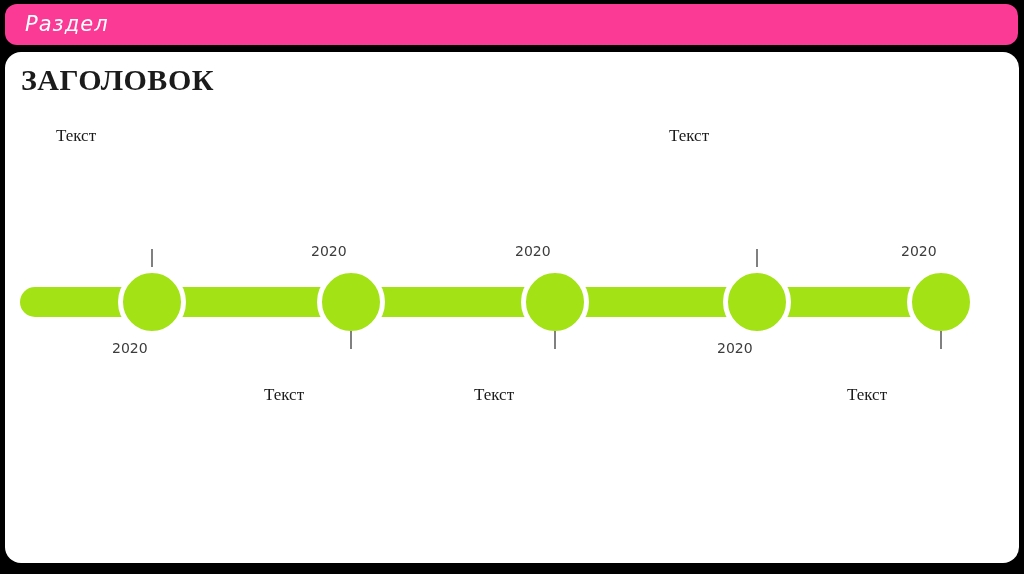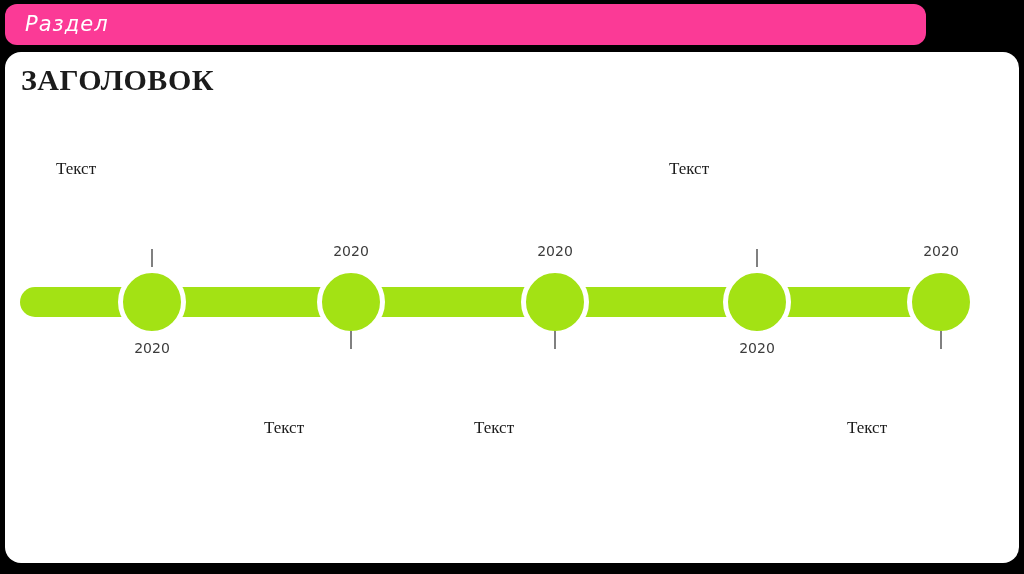--- a/index.html
+++ b/index.html
@@ -15,21 +15,21 @@
     position: relative;
     width: 1024px;
     height: 574px;
     background: #000000;
   }
   
   .header-bar {
     position: absolute;
     left: 5px;
     top: 4px;
-    width: 921px;
+    width: 1013px;
     height: 41px;
     background: #fb3a96;
     border-radius: 12px;
   }
   .header-label {
     position: absolute;
     left: 20px;
     top: 50%;
     transform: translateY(-54%);
     color: #ffffff;
@@ -60,21 +60,20 @@
     letter-spacing: 0.5px;
   }
   
   .placeholder {
     position: absolute;
     font-family: "Liberation Serif", serif;
     font-size: 17px;
     color: #1a1a1a;
     line-height: 1.15;
     white-space: nowrap;
-    margin-top: 33px;
   }
   .p1 { left: 56px;  top: 126px; }
   .p2 { left: 669px; top: 126px; }
   .p3 { left: 264px; top: 385px; }
   .p4 { left: 474px; top: 385px; }
   .p5 { left: 847px; top: 385px; }
   
   .timeline-bar {
     position: absolute;
     left: 20px;
@@ -112,21 +111,20 @@
     height: 68px;
     box-sizing: border-box;
     background: #a3e214;
     border: 5px solid #ffffff;
     border-radius: 50%;
   }
   .year {
     position: absolute;
     left: -40px;
     width: 80px;
-    text-align: center;
     font-family: "DejaVu Sans", sans-serif;
     font-size: 14px;
     color: #3c3c3c;
   }
   .year.above { top: 243px; }
   .year.below { top: 340px; }
 </style>
 </head>
 <body>
 

